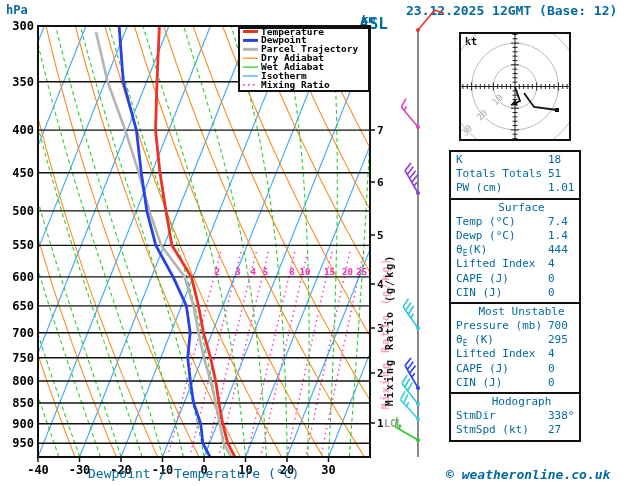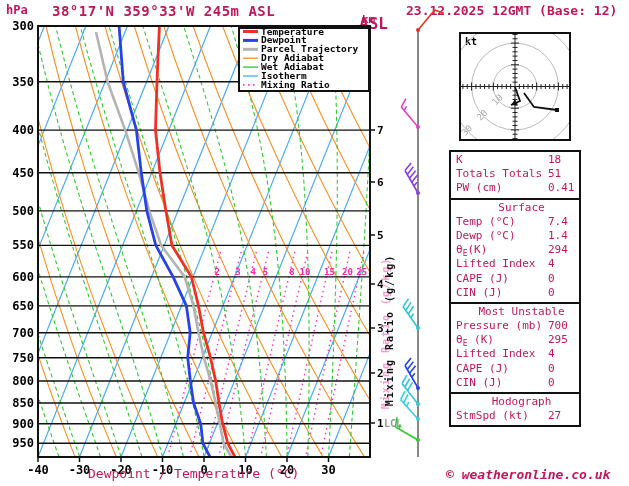--- a/index.html
+++ b/index.html
@@ -1,17 +1,17 @@
 <!DOCTYPE html>
 <html><head>
 <meta charset="utf-8">
 <style>
   html,body{margin:0;padding:0;background:#fff;}
   #stage{position:relative;width:629px;height:486px;background:#fff;overflow:hidden;
-         font-family:"DejaVu Sans Mono",monospace;color:#be185d;}
+         font-family:"DejaVu Sans Mono",monospace;color:#0369a1;}
   .hdr{position:absolute;font-weight:bold;white-space:pre;}
   #hpa-label{left:6px;top:3px;font-size:12px;}
   #location-title{left:52px;top:3px;font-size:14px;letter-spacing:.5px;}
   #km-label{left:362px;top:13px;font-size:11px;text-align:center;}
   #asl-label{left:359px;top:14px;font-size:16px;}
   #datetime-title{left:406px;top:3px;font-size:13px;}
   #xaxis-title{position:absolute;left:88px;top:466px;width:235px;text-align:left;
                font-size:13px;font-weight:normal;}
   #copyright{position:absolute;left:446px;top:467px;font-size:13px;font-weight:bold;font-style:italic;}
   #tables{position:absolute;left:449px;top:150px;width:132px;}
@@ -22,21 +22,20 @@
   .trow .val{position:absolute;left:97px;}
   .trow sub{font-size:8px;}
   .thead{height:14.2px;font-size:11px;line-height:14.2px;text-align:center;margin-left:13px;}
   svg text{font-family:"DejaVu Sans Mono",monospace;}
 </style>
 </head>
 <body>
 
 <div id="stage">
   <div id="hpa-label" class="hdr">hPa</div>
-  <div id="location-title" class="hdr">38°17'N 359°33'W 245m ASL</div>
   <div id="km-label" class="hdr">km</div>
   <div id="asl-label" class="hdr">ASL</div>
   <div id="datetime-title" class="hdr">23.12.2025 12GMT (Base: 12)</div>
 
   <svg id="skewt-svg" width="450" height="486" style="position:absolute;left:0;top:0;">
       <defs>
         <clipPath id="plotclip">
           <rect x="38" y="26" width="332" height="431"></rect>
         </clipPath>
       </defs>
@@ -332,40 +331,41 @@
         <polyline points="72,67 82,81 105,84" fill="none" stroke="#111" stroke-width="1.8"></polyline>
         <rect x="103" y="82" width="4" height="4" fill="#111"></rect>
       </g>
       <rect x="8" y="7" width="110" height="107" fill="none" stroke="#111" stroke-width="2"></rect>
     </svg>
 
   <div id="tables">
       <div class="tbox">
         <div class="trow"><span class="lbl">K</span><span class="val">18</span></div>
         <div class="trow"><span class="lbl">Totals Totals</span><span class="val">51</span></div>
-        <div class="trow"><span class="lbl">PW (cm)</span><span class="val">0.41</span></div>
+        <div class="trow"><span class="lbl">PW (cm)</span><span class="val">1.01</span></div>
       </div>
       <div class="tbox">
         <div class="thead">Surface</div>
         <div class="trow"><span class="lbl">Temp (°C)</span><span class="val">7.4</span></div>
         <div class="trow"><span class="lbl">Dewp (°C)</span><span class="val">1.4</span></div>
-        <div class="trow"><span class="lbl"><span>θ</span><sub>E</sub><span>(K)</span></span><span class="val">294</span></div>
+        <div class="trow"><span class="lbl"><span>θ</span><sub>E</sub><span>(K)</span></span><span class="val">444</span></div>
         <div class="trow"><span class="lbl">Lifted Index</span><span class="val">4</span></div>
         <div class="trow"><span class="lbl">CAPE (J)</span><span class="val">0</span></div>
         <div class="trow"><span class="lbl">CIN (J)</span><span class="val">0</span></div>
       </div>
       <div class="tbox">
         <div class="thead">Most Unstable</div>
         <div class="trow"><span class="lbl">Pressure (mb)</span><span class="val">700</span></div>
         <div class="trow"><span class="lbl"><span>θ</span><sub>E</sub><span> (K)</span></span><span class="val">295</span></div>
         <div class="trow"><span class="lbl">Lifted Index</span><span class="val">4</span></div>
         <div class="trow"><span class="lbl">CAPE (J)</span><span class="val">0</span></div>
         <div class="trow"><span class="lbl">CIN (J)</span><span class="val">0</span></div>
       </div>
       <div class="tbox">
         <div class="thead">Hodograph</div>
+        <div class="trow"><span class="lbl">StmDir</span><span class="val">338°</span></div>
         <div class="trow"><span class="lbl">StmSpd (kt)</span><span class="val">27</span></div>
       </div>
     </div>
 
   <div id="xaxis-title">Dewpoint / Temperature (°C)</div>
   <div id="copyright">© weatheronline.co.uk</div>
 </div>
 
 </body></html>

